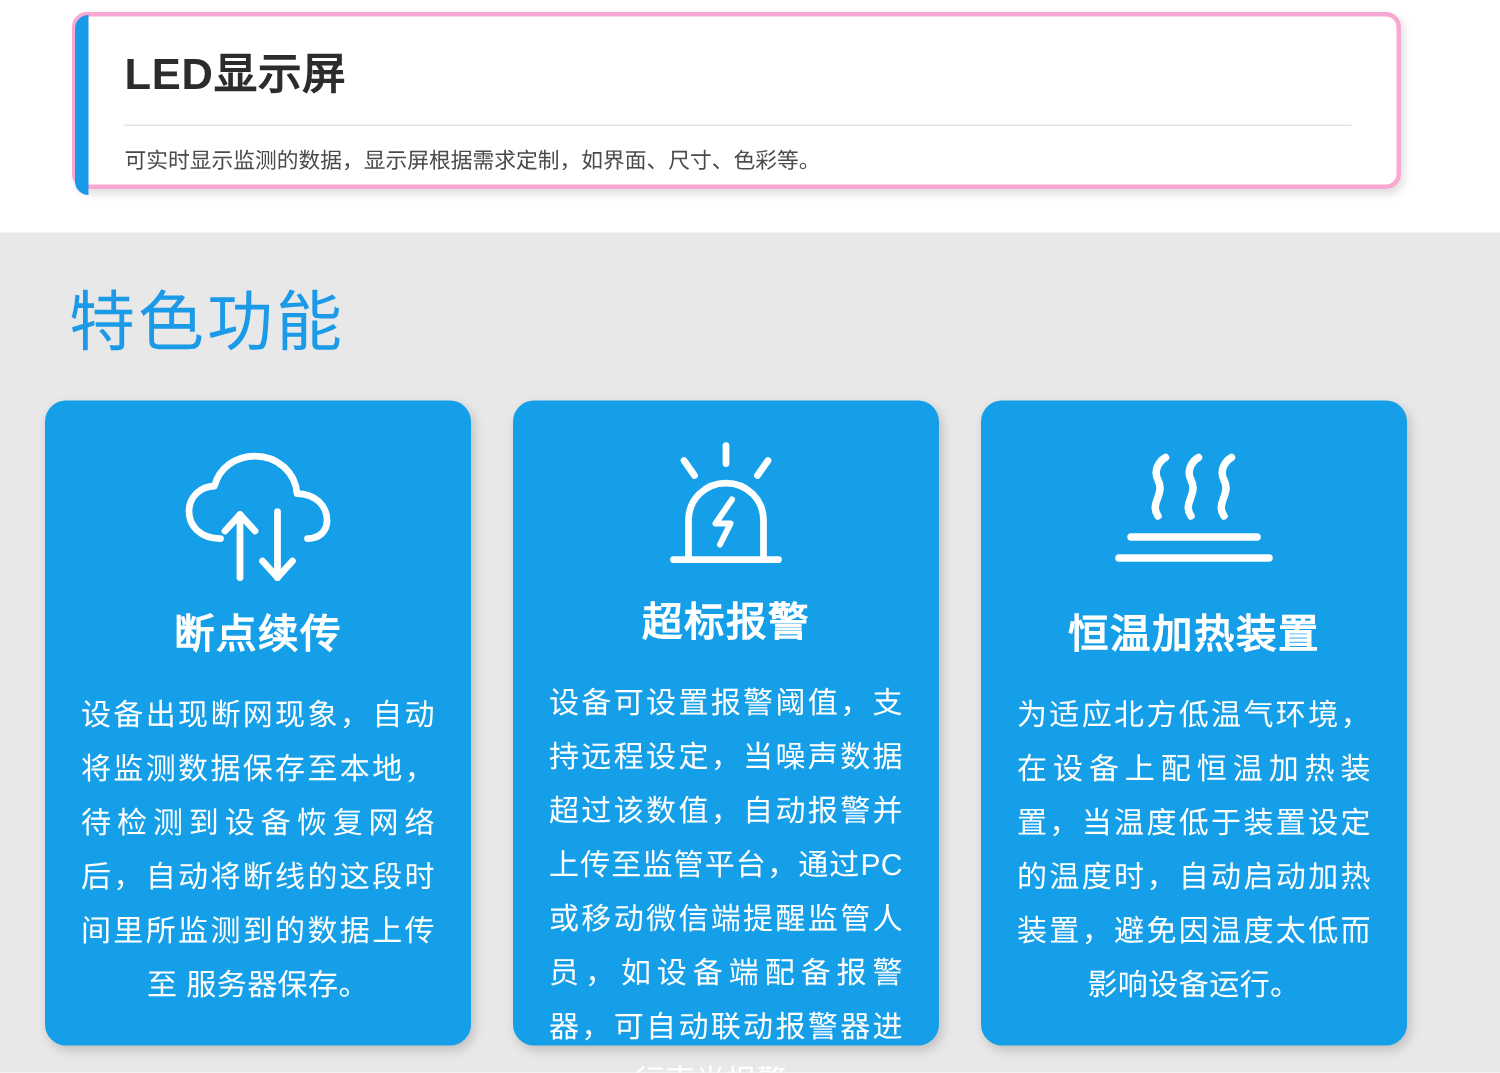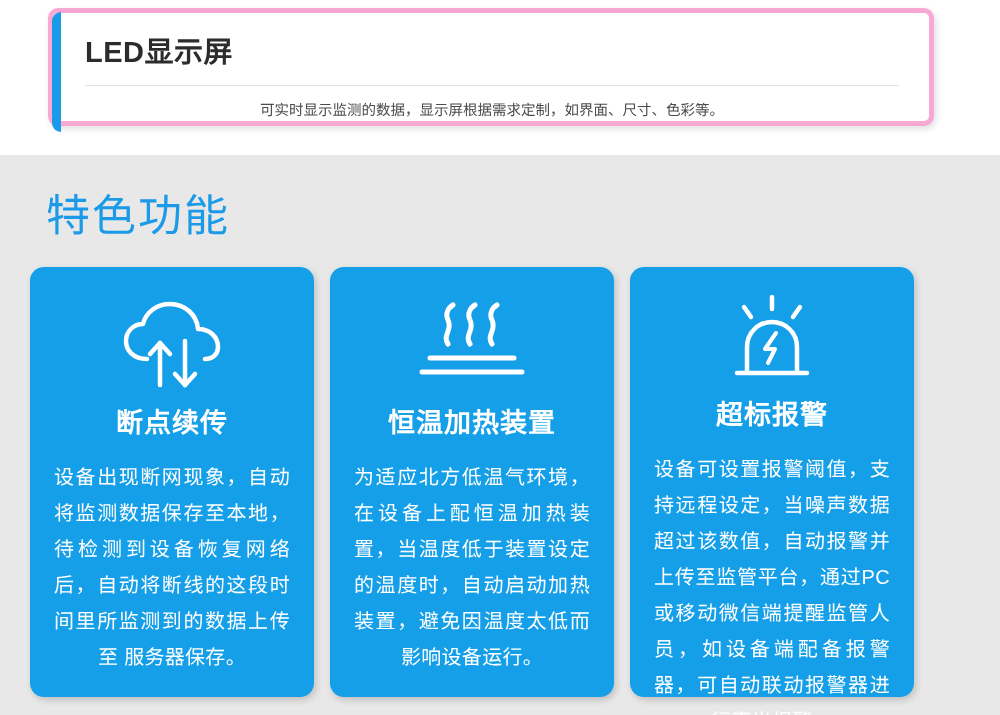--- a/index.html
+++ b/index.html
@@ -22,21 +22,21 @@
     width: 1000px;
     height: 155px;
     background: #ffffff;
     padding: 8px 14px 0 48px;
   }
   .led-card {
     position: relative;
     width: 886px;
     height: 118px;
     background: #ffffff;
-    border: 5px solid #f9a8d4;
+    border: 3px solid #f9a8d4;
     border-radius: 10px;
     box-shadow: 2px 3px 6px rgba(0,0,0,0.13);
     padding: 22px 30px 0 32px;
   }
   .led-card-bar {
     position: absolute;
     left: -1px;
     top: -1px;
     width: 9px;
     height: 120px;
@@ -51,21 +51,20 @@
     line-height: 34px;
     margin: 0 0 14px 0;
     padding: 0 0 16px 0;
     border-bottom: 1px solid #dfe3e6;
   }
   .led-desc {
     font-size: 14.5px;
     color: #4b4b4b;
     line-height: 20px;
     margin: 0;
-    text-align: center;
   }
 
   
   .features-section {
     position: relative;
     width: 1000px;
     height: 560px;
     background: #e8e8e8;
     padding: 0;
   }
@@ -73,21 +72,21 @@
     margin: 0;
     padding: 32px 0 0 46px;
     font-size: 44px;
     font-weight: normal;
     color: #1b9ae8;
     letter-spacing: 2px;
     line-height: 58px;
   }
   .cards-row {
     display: flex;
-    gap: 16px;
+    gap: 28px;
     padding: 22px 0 0 30px;
   }
   .feature-card {
     width: 284px;
     height: 430px;
     background: #159fe8;
     border-radius: 14px;
     box-shadow: 2px 3px 7px rgba(0,0,0,0.18);
     padding: 26px 24px 0 24px;
     text-align: center;
@@ -146,41 +145,41 @@
           <line x1="68" y1="44" x2="68" y2="88"></line>
           <polyline points="58,77 68,88 78,77"></polyline>
         </svg>
       </div>
       <div class="feature-name">断点续传</div>
       <p class="feature-text">设备出现断网现象，自动将监测数据保存至本地，待检测到设备恢复网络后，自动将断线的这段时间里所监测到的数据上传至 服务器保存。</p>
     </div>
 
     <div class="feature-card">
       <div class="feature-icon">
-        <svg width="120" height="90" viewBox="0 0 120 90" fill="none" stroke="#ffffff" stroke-width="5" stroke-linecap="round" stroke-linejoin="round">
-          <path d="M36 42 C30 33 41 28 36 18 C33 12 36 6 41 3"></path>
-          <path d="M58 42 C52 33 63 28 58 18 C55 12 58 6 63 3"></path>
-          <path d="M80 42 C74 33 85 28 80 18 C77 12 80 6 85 3"></path>
-          <line x1="18" y1="56" x2="102" y2="56"></line>
-          <line x1="10" y1="70" x2="110" y2="70"></line>
-        </svg>
-      </div>
-      <div class="feature-name">恒温加热装置</div>
-      <p class="feature-text">为适应北方低温气环境，在设备上配恒温加热装置，当温度低于装置设定的温度时，自动启动加热装置，避免因温度太低而影响设备运行。</p>
-    </div>
-
-    <div class="feature-card">
-      <div class="feature-icon">
         <svg width="115" height="100" viewBox="0 0 115 100" fill="none" stroke="#ffffff" stroke-width="4.5" stroke-linecap="round" stroke-linejoin="round">
           <line x1="57" y1="4" x2="57" y2="16"></line>
           <line x1="29" y1="14" x2="36" y2="24"></line>
           <line x1="85" y1="14" x2="78" y2="24"></line>
           <path d="M32 78 L32 54 C32 40 43 29 57 29 C71 29 82 40 82 54 L82 78"></path>
           <line x1="22" y1="80" x2="92" y2="80"></line>
           <polyline points="61,40 50,56 60,56 53,70" stroke-width="4"></polyline>
         </svg>
       </div>
       <div class="feature-name">超标报警</div>
       <p class="feature-text">设备可设置报警阈值，支持远程设定，当噪声数据超过该数值，自动报警并上传至监管平台，通过PC 或移动微信端提醒监管人员，如设备端配备报警器，可自动联动报警器进行声光报警。</p>
     </div>
 
+    <div class="feature-card">
+      <div class="feature-icon">
+        <svg width="120" height="90" viewBox="0 0 120 90" fill="none" stroke="#ffffff" stroke-width="5" stroke-linecap="round" stroke-linejoin="round">
+          <path d="M36 42 C30 33 41 28 36 18 C33 12 36 6 41 3"></path>
+          <path d="M58 42 C52 33 63 28 58 18 C55 12 58 6 63 3"></path>
+          <path d="M80 42 C74 33 85 28 80 18 C77 12 80 6 85 3"></path>
+          <line x1="18" y1="56" x2="102" y2="56"></line>
+          <line x1="10" y1="70" x2="110" y2="70"></line>
+        </svg>
+      </div>
+      <div class="feature-name">恒温加热装置</div>
+      <p class="feature-text">为适应北方低温气环境，在设备上配恒温加热装置，当温度低于装置设定的温度时，自动启动加热装置，避免因温度太低而影响设备运行。</p>
+    </div>
+
   </div>
 </section>
 
 </body></html>

